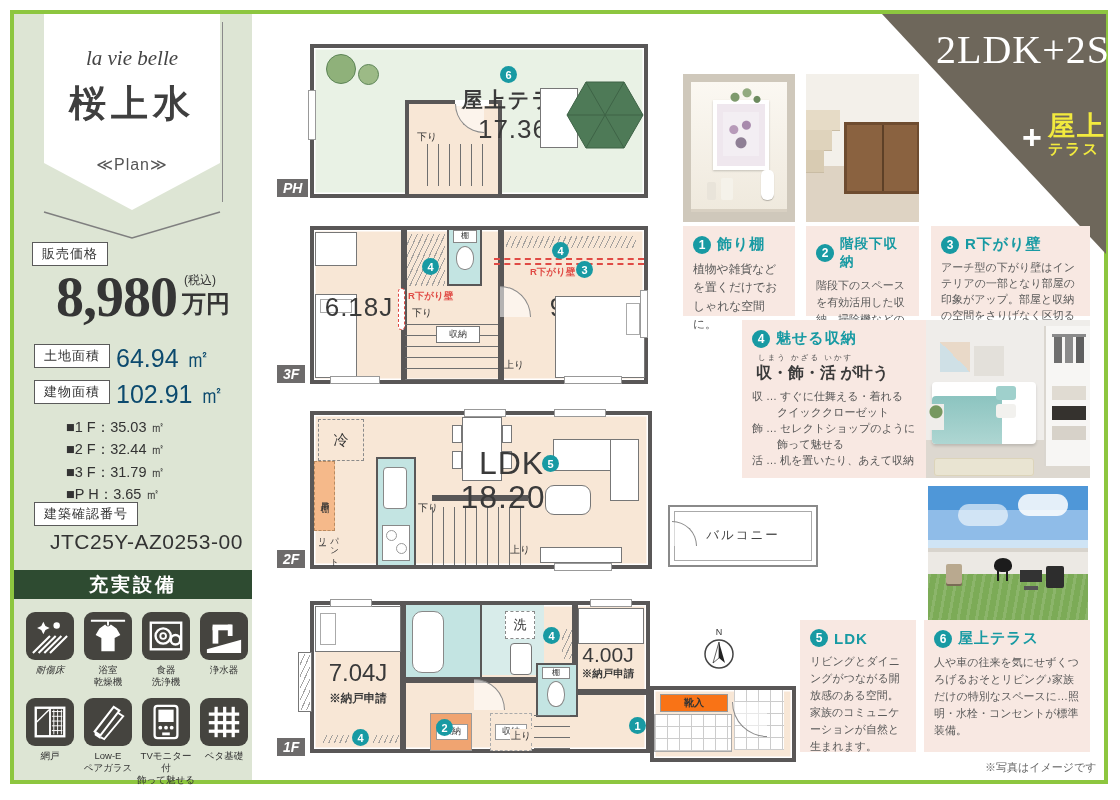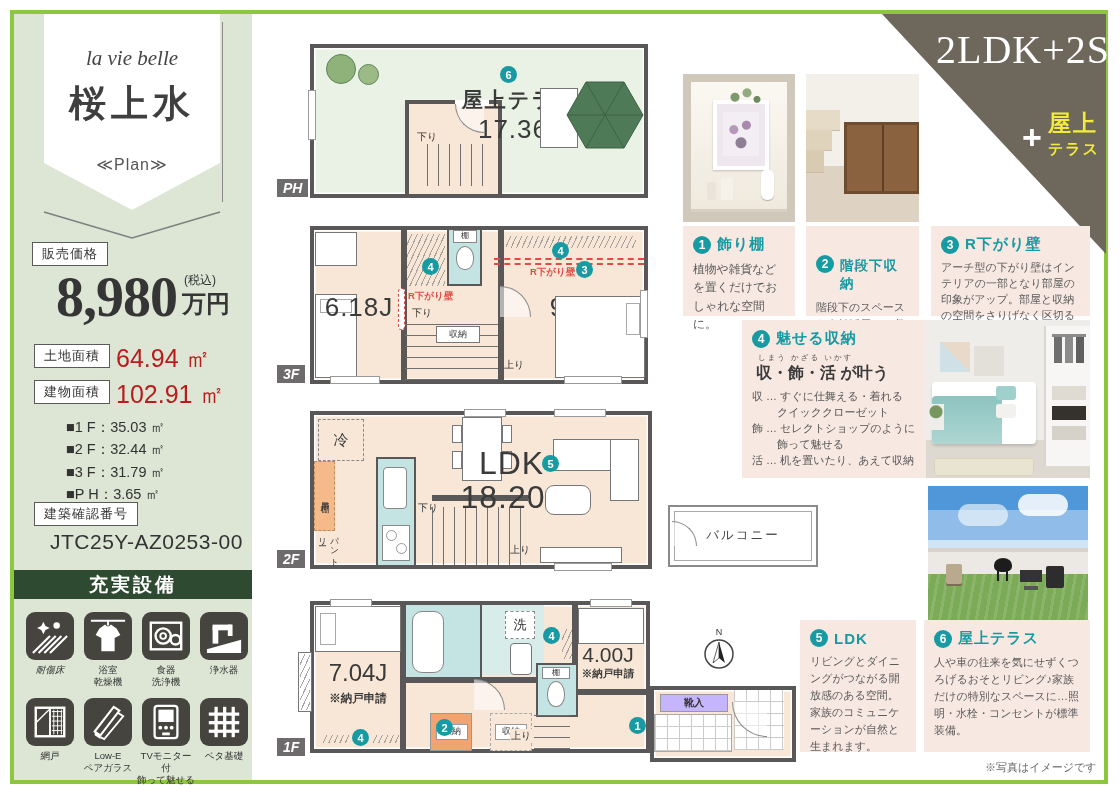--- a/index.html
+++ b/index.html
@@ -7,21 +7,21 @@
   .abs{position:absolute;}
   
   .frame{position:absolute;left:10px;top:10px;right:12px;bottom:16px;border:4px solid #8dc63f;pointer-events:none;}
   .sidebar{position:absolute;left:14px;top:14px;width:238px;height:766px;background:#dde5d4;}
   .pennant{position:absolute;left:30px;top:0px;width:176px;height:196px;background:#fff;clip-path:polygon(0 0,100% 0,100% 76%,50% 100%,0 76%);}
   .brand{font-family:"Liberation Serif",serif;font-style:italic;font-size:21px;color:#444;text-align:center;padding-top:32px;}
   .pname{font-family:"Liberation Serif",serif;font-weight:bold;font-size:37px;letter-spacing:5px;color:#3f3f3f;text-align:center;margin-top:8px;}
   .plantxt{font-size:16px;color:#555;text-align:center;margin-top:26px;letter-spacing:1px;}
   .labelbox{display:inline-block;background:#fff;border:1px solid #5a5a5a;font-size:13px;padding:2px 9px;color:#333;letter-spacing:1px;}
   .bigprice{font-family:"Liberation Serif",serif;font-weight:bold;font-size:56px;letter-spacing:-1px;color:#353535;line-height:1;}
-  .araeval{font-size:25px;color:#b91c1c;}
+  .araeval{font-size:25px;color:#0c4a6e;}
   .floorrow{font-size:14.5px;color:#333;line-height:1.55;}
   .equipbanner{position:absolute;left:0;top:0;width:238px;height:29px;background:#2e4b31;color:#fff;font-weight:bold;font-size:19px;letter-spacing:3px;display:flex;align-items:center;justify-content:center;}
   .tile{position:absolute;width:48px;height:48px;background:#45443f;border-radius:9px;display:flex;align-items:center;justify-content:center;}
   .tlabel{position:absolute;width:58px;text-align:center;font-size:9.5px;color:#333;line-height:1.25;white-space:pre-line;}
   
   .tag{position:absolute;background:#6d6b6b;color:#fff;font-weight:bold;font-size:14px;padding:1px 6px;font-style:italic;}
   .plan{position:absolute;border:4px solid #595757;background:#f8e7d6;box-shadow:inset 0 0 0 1.5px #fff;}
   .wallv{position:absolute;width:6px;background:#595757;}
   .wallh{position:absolute;height:6px;background:#595757;}
   .teal{background:#c3e4e2;}
@@ -188,21 +188,21 @@
   <div class="tlabel" style="left:65px;top:736px;">Low-E
 ペアガラス</div>
   <div class="tlabel" style="left:123px;top:736px;">TVモニター付
 飾って魅せる</div>
   <div class="tlabel" style="left:181px;top:736px;">ベタ基礎</div>
 </div>
 
 <div class="tri"></div>
 <div class="abs trimain">2LDK+2S</div>
 <div class="abs" style="left:1022px;top:118px;font-size:34px;color:#fff;font-weight:bold;">+</div>
-<div class="abs" style="left:1048px;top:108px;font-size:23px;color:#f2ea3e;font-weight:bold;letter-spacing:2px;">屋上</div>
+<div class="abs" style="left:1048px;top:108px;font-size:27px;color:#f2ea3e;font-weight:bold;letter-spacing:2px;">屋上</div>
 <div class="abs" style="left:1048px;top:140px;font-size:15px;color:#f2ea3e;font-weight:bold;letter-spacing:2px;">テラス</div>
 
 <div class="tag" style="left:277px;top:179px;">PH</div>
 <div class="plan" style="left:310px;top:44px;width:330px;height:146px;background:#e9f2e5;">
   <div class="abs" style="left:12px;top:6px;width:28px;height:28px;border-radius:50%;background:#8fb17a;border:1px solid #5c8456;"></div>
   <div class="abs" style="left:44px;top:16px;width:19px;height:19px;border-radius:50%;background:#9cba86;border:1px solid #5c8456;"></div>
   <div class="win" style="left:-6px;top:42px;width:6px;height:48px;"></div>
 
   <div class="abs" style="left:91px;top:52px;width:89px;height:90px;border:4px solid #595757;background:#f8e7d6;">
     <div class="abs smalljp" style="left:8px;top:26px;">下り</div>
@@ -361,21 +361,21 @@
   <div class="arc" style="left:160px;top:74px;width:30px;height:30px;border-radius:0 100% 0 0;border-left:none;border-bottom:none;"></div>
   <div class="win" style="left:16px;top:-6px;width:40px;height:6px;"></div>
   <div class="win" style="left:276px;top:-6px;width:40px;height:6px;"></div>
 </div>
 
 <div class="abs" style="left:298px;top:652px;width:12px;height:58px;background:#fff;border:1px solid #777;">
   <div class="hatch" style="position:absolute;inset:1px;"></div>
 </div>
 
 <div class="abs" style="left:650px;top:686px;width:138px;height:68px;border:4px solid #595757;background:#f8e7d6;box-shadow:inset 0 0 0 1.5px #fff;">
-  <div class="abs" style="left:6px;top:4px;width:66px;height:16px;background:#c4b5fd;border:1px solid #999;font-size:10px;font-weight:bold;text-align:center;line-height:15px;color:#333;">靴入</div>
+  <div class="abs" style="left:6px;top:4px;width:66px;height:16px;background:#f97316;border:1px solid #999;font-size:10px;font-weight:bold;text-align:center;line-height:15px;color:#333;">靴入</div>
   <div class="abs" style="left:0px;top:24px;width:76px;height:36px;background:#fff;border:1px solid #aaa;background-image:repeating-linear-gradient(0deg,#ccc 0 1px,transparent 1px 12px),repeating-linear-gradient(90deg,#ccc 0 1px,transparent 1px 12px);"></div>
   <div class="abs" style="left:80px;top:0px;width:50px;height:60px;background:#fff;background-image:repeating-linear-gradient(0deg,#ccc 0 1px,transparent 1px 12px),repeating-linear-gradient(90deg,#ccc 0 1px,transparent 1px 12px);"></div>
   <div class="arc" style="left:78px;top:12px;width:34px;height:34px;border-radius:0 0 0 100%;border-top:none;border-right:none;"></div>
 </div>
 
 <svg class="abs" style="left:700px;top:626px;" width="38" height="48">
   <text x="19" y="9" font-size="9" fill="#333" text-anchor="middle">N</text>
   <circle cx="19" cy="28" r="14" fill="#fff" stroke="#444" stroke-width="1.5"></circle>
   <path d="M19 16 L25 37 L19 32 Z" fill="#222"></path>
   <path d="M19 16 L13 37 L19 32 Z" fill="#fff" stroke="#222" stroke-width="0.7"></path>
@@ -405,21 +405,21 @@
   <div class="ctitlerow">
       <div class="cbadge">1</div>
     <div class="ctitle">飾り棚</div>
     </div>
   <div class="cbody">植物や雑貨などを置くだけでおしゃれな空間に。</div>
 </div>
 
 <div class="callout" style="left:806px;top:226px;width:113px;height:90px;">
   <div class="ctitlerow">
       <div class="cbadge">2</div>
-    <div class="ctitle" style="font-size:13.5px;margin-top:22px;">階段下収納</div>
+    <div class="ctitle" style="font-size:13.5px;">階段下収納</div>
     </div>
   <div class="cbody" style="font-size:11px;">階段下のスペースを有効活用した収納。掃除機などの収納に便利。</div>
 </div>
 
 <div class="callout" style="left:931px;top:226px;width:159px;height:90px;">
   <div class="ctitlerow">
       <div class="cbadge">3</div>
     <div class="ctitle">R下がり壁</div>
     </div>
   <div class="cbody" style="font-size:11px;line-height:1.45;">アーチ型の下がり壁はインテリアの一部となり部屋の印象がアップ。部屋と収納の空間をさりげなく区切る効果もあります。</div>

